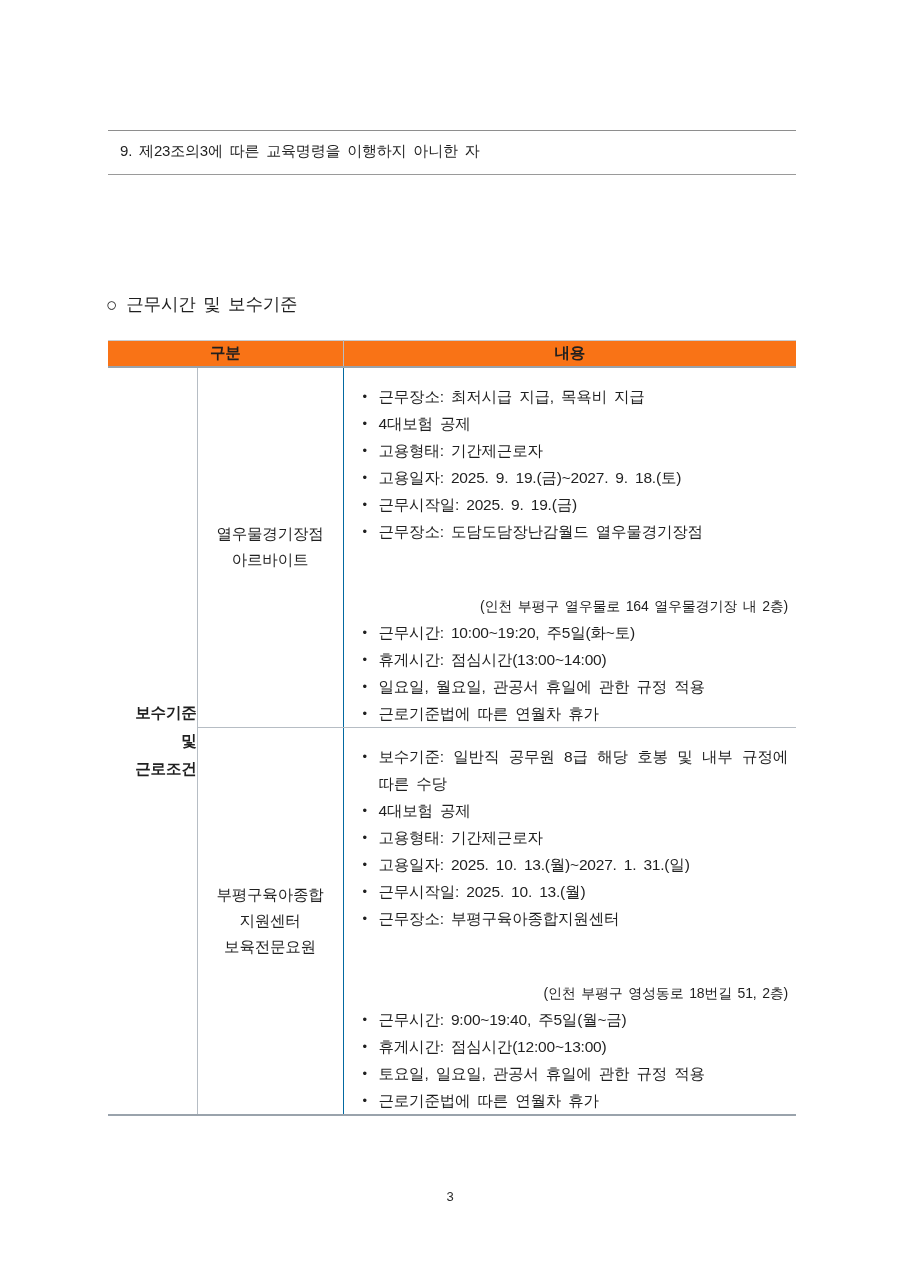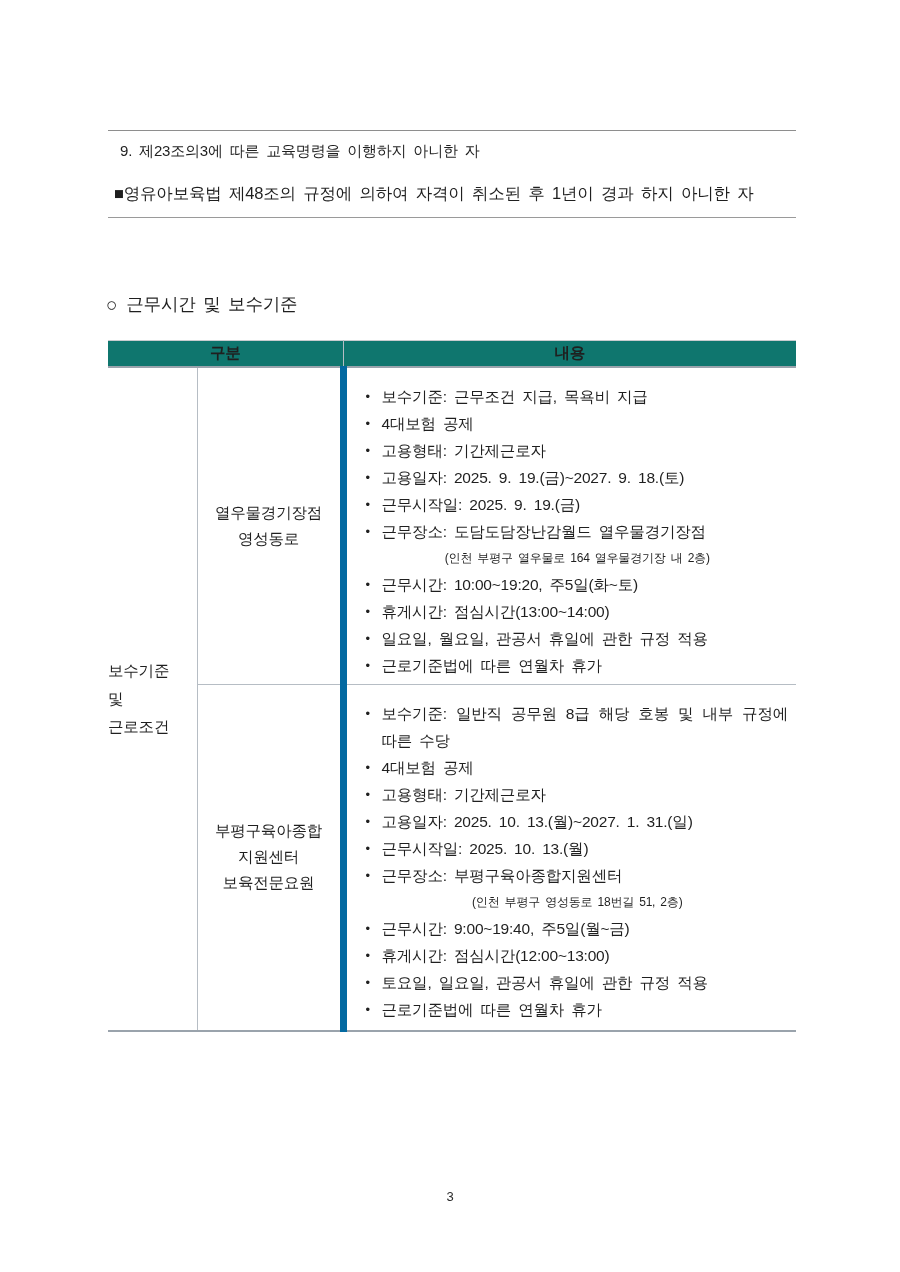--- a/index.html
+++ b/index.html
@@ -59,40 +59,41 @@
     width: 688px;
     border-collapse: collapse;
     table-layout: fixed;
     font-size: 15.5px;
     word-spacing: 3px;
   }
   col.c1 { width: 89px; }
   col.c2 { width: 146px; }
   col.c3 { width: 453px; }
   .cond-table th {
-    background: #0f766e;
+    background: #f97316;
     border-top: 1px solid #c9cccf;
     border-bottom: 2px solid #9aa3ac;
     font-weight: bold;
     font-size: 15.5px;
     height: 26px;
     text-align: center;
     vertical-align: middle;
   }
   .cond-table th.th-gubun { border-right: 1px solid #b6bdc4; }
   .cond-table td { vertical-align: middle; }
   td.group-cell {
     border-right: 1px solid #b6bdc4;
     border-bottom: 2px solid #9aa3ac;
-    text-align: left;
+    text-align: right;
     line-height: 28px;
     font-size: 15.5px;
+    font-weight: bold;
   }
   td.category-cell {
-    border-right: 7px solid #0369a1;
+    border-right: 1px solid #0369a1;
     text-align: center;
     line-height: 26px;
     font-size: 15.5px;
   }
   tr.row-1 td.category-cell, tr.row-1 td.content-cell { border-bottom: 1px solid #b6bdc4; height: 318px; }
   tr.row-2 td.category-cell, tr.row-2 td.content-cell { border-bottom: 2px solid #9aa3ac; height: 346px; }
   td.content-cell { vertical-align: top; }
   ul.content-list {
     list-style: none;
     padding: 15px 8px 0 16px;
@@ -103,46 +104,46 @@
     line-height: 27px;
     text-align: justify;
   }
   ul.content-list li .bullet {
     position: absolute;
     left: 3px;
     top: 0;
     font-size: 13px;
   }
   ul.content-list li .li-sub {
-    font-size: 12px;
+    font-size: 14px;
     line-height: 26px;
     margin-left: -15px;
-    text-align: center;
+    text-align: right;
     word-spacing: 2px;
+    margin-top: 48px;
   }
 
   
   .page-number {
     position: absolute;
     left: 0;
     right: 0;
     top: 1189px;
     text-align: center;
     font-size: 13px;
     color: #2a2a2a;
   }
 </style>
 </head>
 <body>
 
 <div class="page">
 
   <div class="notice">
     <p class="notice-line-small">9. 제23조의3에 따른 교육명령을 이행하지 아니한 자</p>
-    <p class="notice-line-big">■영유아보육법 제48조의 규정에 의하여 자격이 취소된 후 1년이 경과 하지 아니한 자</p>
   </div>
 
   <div class="section-title">
     <span class="section-marker">○</span>
     <span>근무시간 및 보수기준</span>
   </div>
 
   <table class="cond-table">
     <colgroup>
         <col class="c1">
@@ -157,25 +158,25 @@
     </thead>
     <tbody>
       <tr class="row-1">
         <td class="group-cell" rowspan="2">
             <div>보수기준</div>
             <div>및</div>
             <div>근로조건</div>
           </td>
         <td class="category-cell">
             <div>열우물경기장점</div>
-            <div>영성동로</div>
+            <div>아르바이트</div>
           </td>
         <td class="content-cell">
           <ul class="content-list">
-              <li><span class="bullet">•</span><span class="li-text">보수기준: 근무조건 지급, 목욕비 지급</span></li>
+              <li><span class="bullet">•</span><span class="li-text">근무장소: 최저시급 지급, 목욕비 지급</span></li>
               <li><span class="bullet">•</span><span class="li-text">4대보험 공제</span></li>
               <li><span class="bullet">•</span><span class="li-text">고용형태: 기간제근로자</span></li>
               <li><span class="bullet">•</span><span class="li-text">고용일자: 2025. 9. 19.(금)~2027. 9. 18.(토)</span></li>
               <li><span class="bullet">•</span><span class="li-text">근무시작일: 2025. 9. 19.(금)</span></li>
               <li><span class="bullet">•</span><span class="li-text">근무장소: 도담도담장난감월드 열우물경기장점</span><div class="li-sub">(인천 부평구 열우물로 164 열우물경기장 내 2층)</div></li>
               <li><span class="bullet">•</span><span class="li-text">근무시간: 10:00~19:20, 주5일(화~토)</span></li>
               <li><span class="bullet">•</span><span class="li-text">휴게시간: 점심시간(13:00~14:00)</span></li>
               <li><span class="bullet">•</span><span class="li-text">일요일, 월요일, 관공서 휴일에 관한 규정 적용</span></li>
               <li><span class="bullet">•</span><span class="li-text">근로기준법에 따른 연월차 휴가</span></li>
             </ul>

